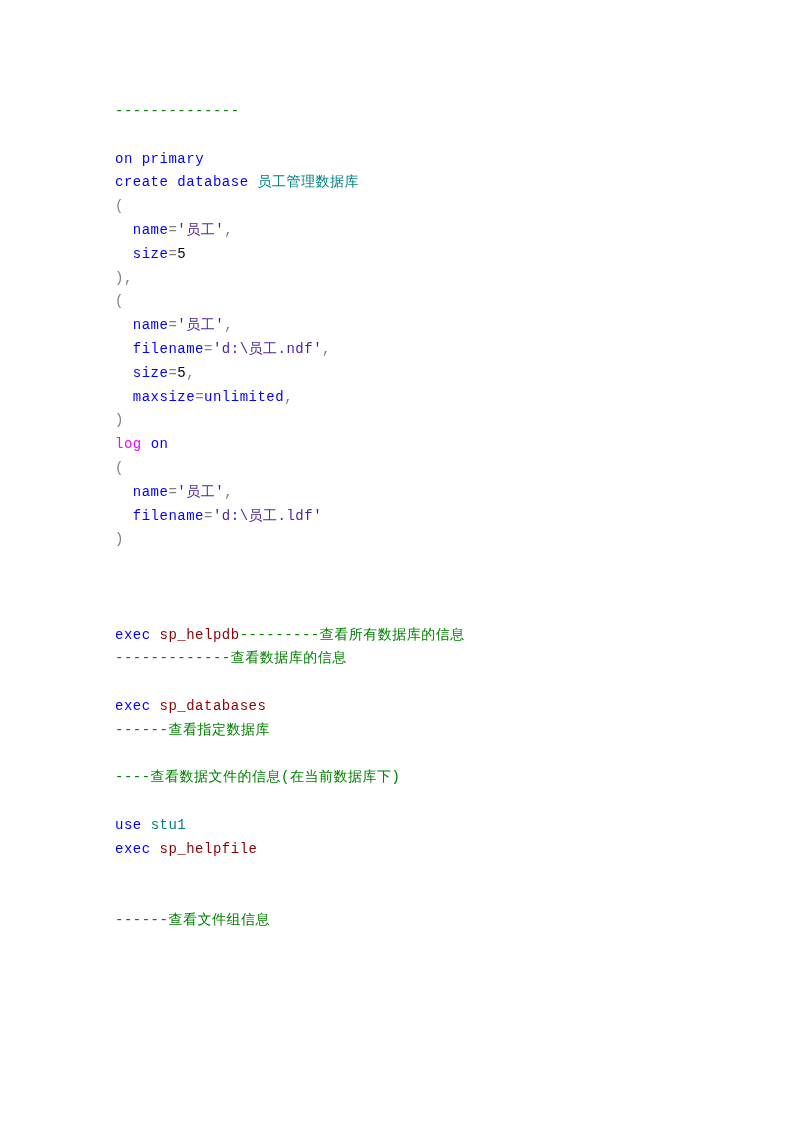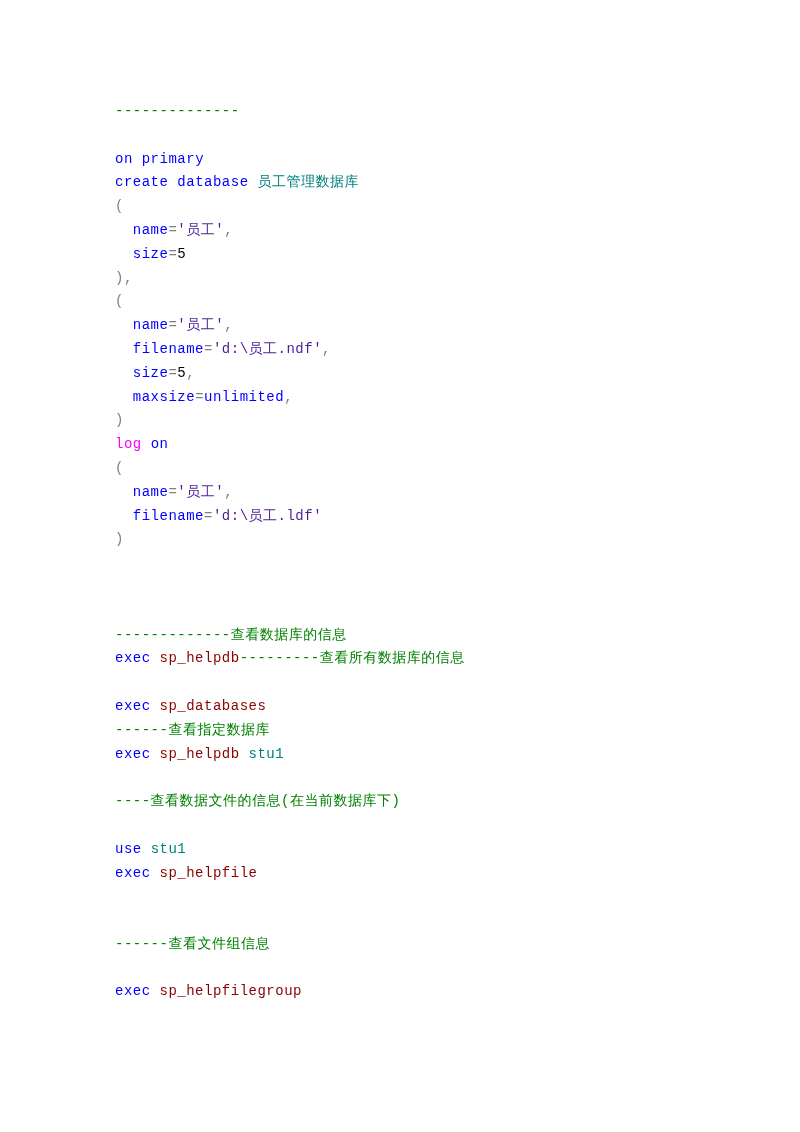--- a/index.html
+++ b/index.html
@@ -70,46 +70,44 @@
 <div class="line"><span class="kw-blue">  name</span><span class="kw-gray">=</span><span class="kw-str">'员工'</span><span class="kw-gray">,</span></div>
 
 <div class="line"><span class="kw-blue">  filename</span><span class="kw-gray">=</span><span class="kw-str">'d:\员工.ldf'</span></div>
 
 <div class="line"><span class="kw-gray">)</span></div>
 
 <div class="line">&nbsp;</div>
 <div class="line">&nbsp;</div>
 <div class="line">&nbsp;</div>
 
+<div class="line"><span class="kw-blue">exec</span><span> </span><span class="kw-darkred">sp_helpdb</span><span class="kw-green">---------查看所有数据库的信息</span></div>
+
 <div class="line"><span class="kw-green">-------------查看数据库的信息</span></div>
-
-<div class="line"><span class="kw-blue">exec</span><span> </span><span class="kw-darkred">sp_helpdb</span><span class="kw-green">---------查看所有数据库的信息</span></div>
 
 <div class="line">&nbsp;</div>
 
 <div class="line"><span class="kw-blue">exec</span><span> </span><span class="kw-darkred">sp_databases</span></div>
 
 <div class="line"><span class="kw-green">------查看指定数据库</span></div>
 
-<div class="line"><span class="kw-blue">exec</span><span> </span><span class="kw-darkred">sp_helpdb</span><span> </span><span class="kw-teal">stu1</span></div>
 
 <div class="line">&nbsp;</div>
 
 <div class="line"><span class="kw-green">----查看数据文件的信息(在当前数据库下)</span></div>
 
 <div class="line">&nbsp;</div>
 
 <div class="line"><span class="kw-blue">use</span><span> </span><span class="kw-teal">stu1</span></div>
 
 <div class="line"><span class="kw-blue">exec</span><span> </span><span class="kw-darkred">sp_helpfile</span></div>
 
 <div class="line">&nbsp;</div>
 
 
 <div class="line">&nbsp;</div>
 
 <div class="line"><span class="kw-green">------查看文件组信息</span></div>
 
 <div class="line">&nbsp;</div>
 
-<div class="line"><span class="kw-blue">exec</span><span> </span><span class="kw-darkred">sp_helpfilegroup</span></div>
 
 </div>
 
 </body></html>

